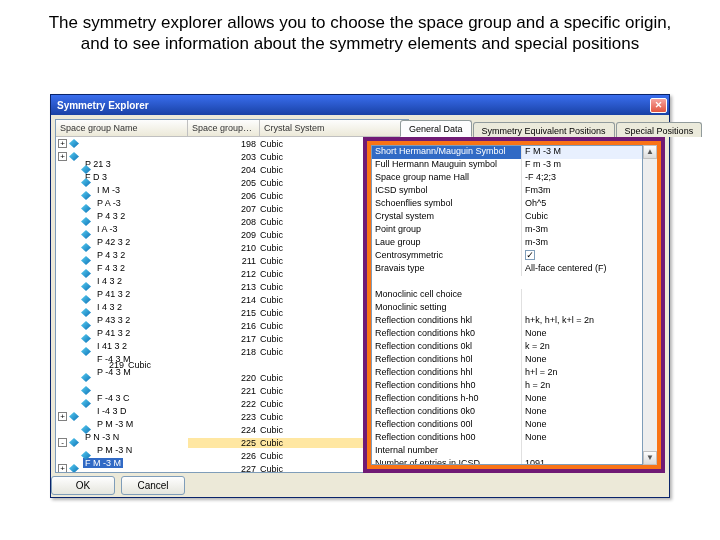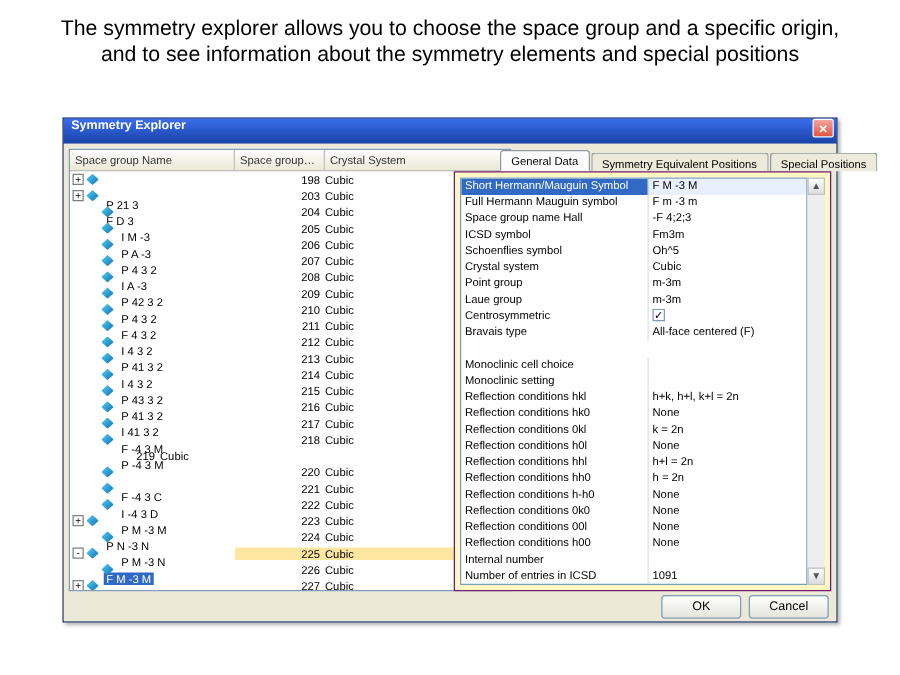--- a/index.html
+++ b/index.html
@@ -1,19 +1,19 @@
 <!DOCTYPE html>
 <html><head>
 <meta charset="utf-8">
 <style>
   * { box-sizing: border-box; margin: 0; padding: 0; }
   html, body { width: 720px; height: 540px; font-family: Tahoma, Arial, sans-serif; font-size: 10px; background: #fff; overflow: hidden; }
   .caption { font-family: Arial, sans-serif; font-size: 17px; text-align: center; padding: 12px 40px 10px; line-height: 1.25; color: #000; }
   .window { position: absolute; left: 50px; top: 94px; width: 620px; height: 404px; border: 1px solid #0a246a; background: #ece9d8; box-shadow: 2px 2px 3px rgba(0,0,0,.3); }
-  .titlebar { height: 20px; background: linear-gradient(#3a6eee,#1941a5); display: flex; align-items: flex-start; padding: 0 2px 0 6px; color: #fff; font-size: 10px; font-weight: bold; }
+  .titlebar { height: 20px; background: linear-gradient(#3a6eee,#1941a5); display: flex; align-items: center; padding: 0 2px 0 6px; color: #fff; font-size: 10px; font-weight: bold; }
   .titlebar .title { flex: 1; }
   .tb-btn { width: 17px; height: 15px; background: linear-gradient(#f6a5a0,#e2543e); border: 1px solid #fff; border-radius: 2px; display: flex; align-items: center; justify-content: center; color: #fff; font-size: 9px; cursor: default; }
   .body { position: absolute; top: 20px; left: 0; right: 0; bottom: 0; background: #ece9d8; }
   .left-panel { position: absolute; left: 4px; top: 4px; width: 354px; height: 354px; border: 1px solid #7f9db9; background: #fff; display: flex; flex-direction: column; }
   .left-header { display: flex; height: 17px; background: #ece9d8; font-size: 9px; color: #333; }
   .lh-cell { border-right: 1px solid #c0c0c0; border-bottom: 1px solid #c0c0c0; padding: 2px 4px; background: linear-gradient(#fdfdfd,#ece9d8); height: 17px; line-height: 13px; white-space: nowrap; overflow: hidden; }
   .lh0 { width: 132px; }
   .lh1 { width: 72px; }
   .lh2 { flex: 1; }
   .tree { flex: 1; overflow: hidden; font-size: 9px; }
@@ -27,31 +27,31 @@
   .sp { width: 11px; display: inline-block; }
   .icon { width: 11px; height: 11px; margin-right: 3px; position: relative; }
   .icon::before { content: ""; position: absolute; left: 0; top: 1px; width: 10px; height: 9px; background: linear-gradient(135deg,#5ad0f3,#0a6fb5); clip-path: polygon(50% 0,100% 50%,50% 100%,0 50%); }
   .child .col0 { padding-left: 14px; }
   .lbl { padding: 0 2px; margin-top: 40px; }
   .right-panel { position: absolute; left: 312px; top: 4px; right: 4px; height: 354px; display: flex; flex-direction: column; }
   .tabs { display: flex; height: 18px; font-size: 9px; margin-left: 37px; }
   .tab { border: 1px solid #919b9c; border-bottom: none; padding: 2px 8px 0; margin-right: 1px; background: #f4f3ee; border-top-left-radius: 3px; border-top-right-radius: 3px; position: relative; top: 1px; height: 17px; line-height: 13px; white-space: nowrap; }
   .tab.active { background: #fcfcfe; z-index: 2; border-bottom: 1px solid #fcfcfe; }
   .tab:not(.active) { background: #ebeadb; top: 3px; height: 15px; }
-  .tabbody { flex: 1; border: 1px solid #701a75; background: #fef9c3; position: relative; }
+  .tabbody { flex: 1; border: 4px solid #701a75; background: #f97316; position: relative; }
   .proplist { position: absolute; left: 4px; top: 4px; right: 18px; bottom: 4px; border: 1px solid #7f9db9; background: #fff; overflow: hidden; }
   .prow { display: flex; height: 13px; font-size: 9px; }
   .pkey { width: 150px; padding-left: 3px; border-right: 1px solid #e0e0e0; white-space: nowrap; overflow: hidden; }
   .pval { flex: 1; padding-left: 3px; white-space: nowrap; overflow: hidden; }
   .prow.sel .pkey { background: #316ac5; color: #fff; }
   .prow.sel .pval { background: #e8f0fe; }
   .check { width: 10px; height: 10px; border: 1px solid #7f9db9; display: inline-block; text-align: center; line-height: 8px; font-size: 9px; }
   .prop-scroll { position: absolute; right: 4px; top: 4px; bottom: 4px; width: 14px; background: #eee; }
   .sbtn { width: 14px; height: 14px; border: 1px solid #c0c0c0; background: linear-gradient(#fdfdfd,#dcdcdc); font-size: 8px; text-align: center; line-height: 12px; color: #555; }
-  .btnbar { position: absolute; left: 0; right: 0; bottom: 0; height: 24px; display: flex; justify-content: flex-end; align-items: center; padding-right: 6px; gap: 6px; }
+  .btnbar { position: absolute; left: 0; right: 0; bottom: 0; height: 24px; display: flex; align-items: center; padding-right: 6px; gap: 6px; }
   .wbtn { min-width: 64px; height: 19px; border: 1px solid #7f9db9; background: linear-gradient(#fefefe,#e5e5dd); border-radius: 3px; font-size: 10px; text-align: center; line-height: 17px; }
   .hsplit { position: absolute; left: 307px; top: 4px; width: 4px; height: 354px; cursor: col-resize; }
 </style>
 </head>
 <body>
 
 <div class="caption">The symmetry explorer allows you to choose the space group and a specific origin, and to see information about the symmetry elements and special positions</div>
 
 <div class="window">
   <div class="titlebar">

